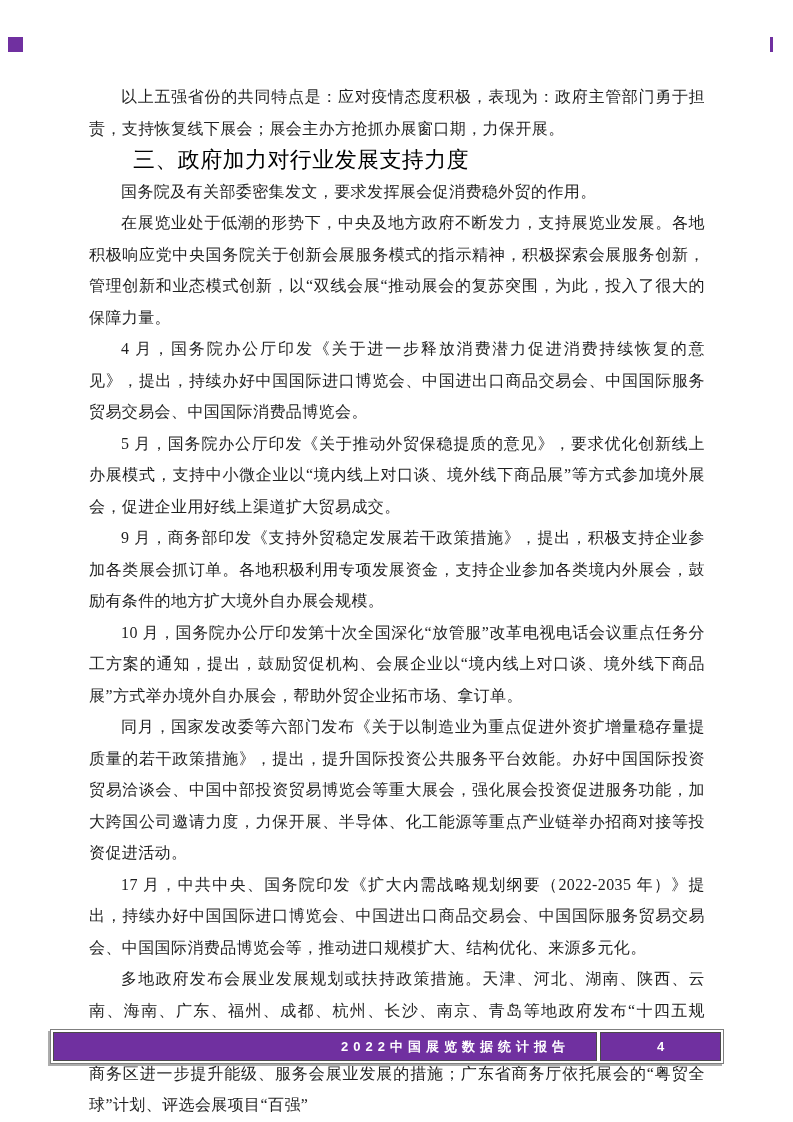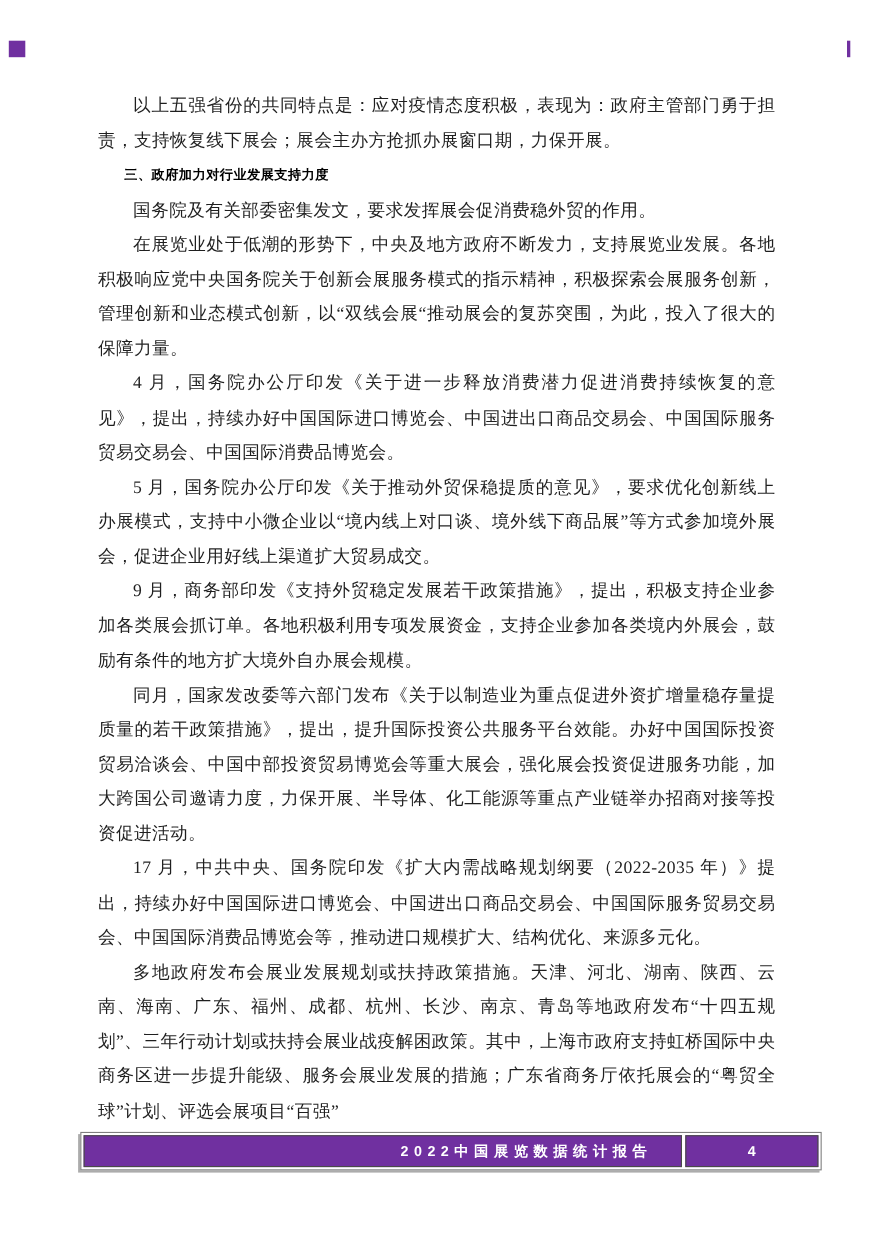--- a/index.html
+++ b/index.html
@@ -32,28 +32,28 @@
     text-align: justify;
   }
   .content p {
     margin: 0;
     text-indent: 2em;
   }
   .content h3 {
     margin: 0;
     text-indent: 2em;
     font-family: "Liberation Sans", sans-serif;
-    font-size: 12px;
-    font-weight: bold;
+    font-size: 22px;
+    font-weight: normal;
     color: #000000;
     line-height: 31.5px;
   }
   .footer-wrap {
     position: absolute;
-    left: 73px;
+    left: 50px;
     top: 1029px;
     width: 674px;
     height: 35px;
     box-sizing: border-box;
     border: 1px solid #7f7f7f;
     box-shadow: -2px 2px 0 rgba(128,128,128,0.65);
     background: #ffffff;
     padding: 2px;
     display: flex;
     gap: 3px;
@@ -89,20 +89,21 @@
   <div class="corner-mark right"></div>
 
   <div class="content">
     <p>以上五强省份的共同特点是：应对疫情态度积极，表现为：政府主管部门勇于担责，支持恢复线下展会；展会主办方抢抓办展窗口期，力保开展。</p>
     <h3>三、政府加力对行业发展支持力度</h3>
     <p>国务院及有关部委密集发文，要求发挥展会促消费稳外贸的作用。</p>
     <p>在展览业处于低潮的形势下，中央及地方政府不断发力，支持展览业发展。各地积极响应党中央国务院关于创新会展服务模式的指示精神，积极探索会展服务创新，管理创新和业态模式创新，以“双线会展“推动展会的复苏突围，为此，投入了很大的保障力量。</p>
     <p>4 月，国务院办公厅印发《关于进一步释放消费潜力促进消费持续恢复的意见》，提出，持续办好中国国际进口博览会、中国进出口商品交易会、中国国际服务贸易交易会、中国国际消费品博览会。</p>
     <p>5 月，国务院办公厅印发《关于推动外贸保稳提质的意见》，要求优化创新线上办展模式，支持中小微企业以“境内线上对口谈、境外线下商品展”等方式参加境外展会，促进企业用好线上渠道扩大贸易成交。</p>
     <p>9 月，商务部印发《支持外贸稳定发展若干政策措施》，提出，积极支持企业参加各类展会抓订单。各地积极利用专项发展资金，支持企业参加各类境内外展会，鼓励有条件的地方扩大境外自办展会规模。</p>
+    <p>10 月，国务院办公厅印发第十次全国深化“放管服”改革电视电话会议重点任务分工方案的通知，提出，鼓励贸促机构、会展企业以“境内线上对口谈、境外线下商品展”方式举办境外自办展会，帮助外贸企业拓市场、拿订单。</p>
     <p>同月，国家发改委等六部门发布《关于以制造业为重点促进外资扩增量稳存量提质量的若干政策措施》，提出，提升国际投资公共服务平台效能。办好中国国际投资贸易洽谈会、中国中部投资贸易博览会等重大展会，强化展会投资促进服务功能，加大跨国公司邀请力度，力保开展、半导体、化工能源等重点产业链举办招商对接等投资促进活动。</p>
     <p>17 月，中共中央、国务院印发《扩大内需战略规划纲要（2022-2035 年）》提出，持续办好中国国际进口博览会、中国进出口商品交易会、中国国际服务贸易交易会、中国国际消费品博览会等，推动进口规模扩大、结构优化、来源多元化。</p>
     <p>多地政府发布会展业发展规划或扶持政策措施。天津、河北、湖南、陕西、云南、海南、广东、福州、成都、杭州、长沙、南京、青岛等地政府发布“十四五规划”、三年行动计划或扶持会展业战疫解困政策。其中，上海市政府支持虹桥国际中央商务区进一步提升能级、服务会展业发展的措施；广东省商务厅依托展会的“粤贸全球”计划、评选会展项目“百强”</p>
   </div>
 
   <div class="footer-wrap">
     <div class="footer-block footer-title-block">
       <span>2022中国展览数据统计报告</span>
     </div>
     <div class="footer-block footer-page-block">

